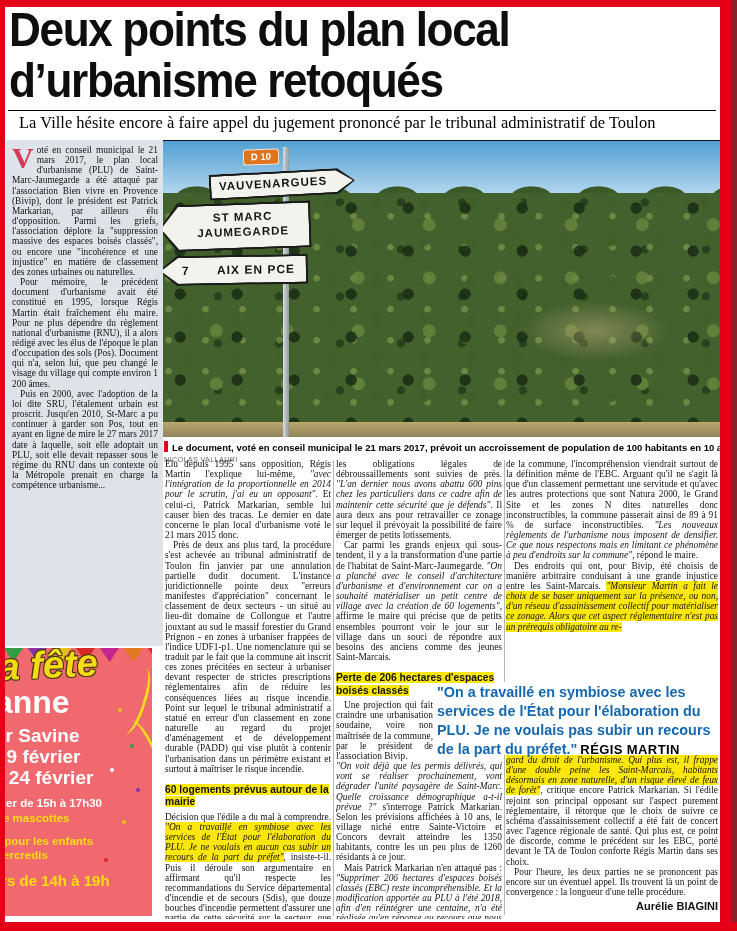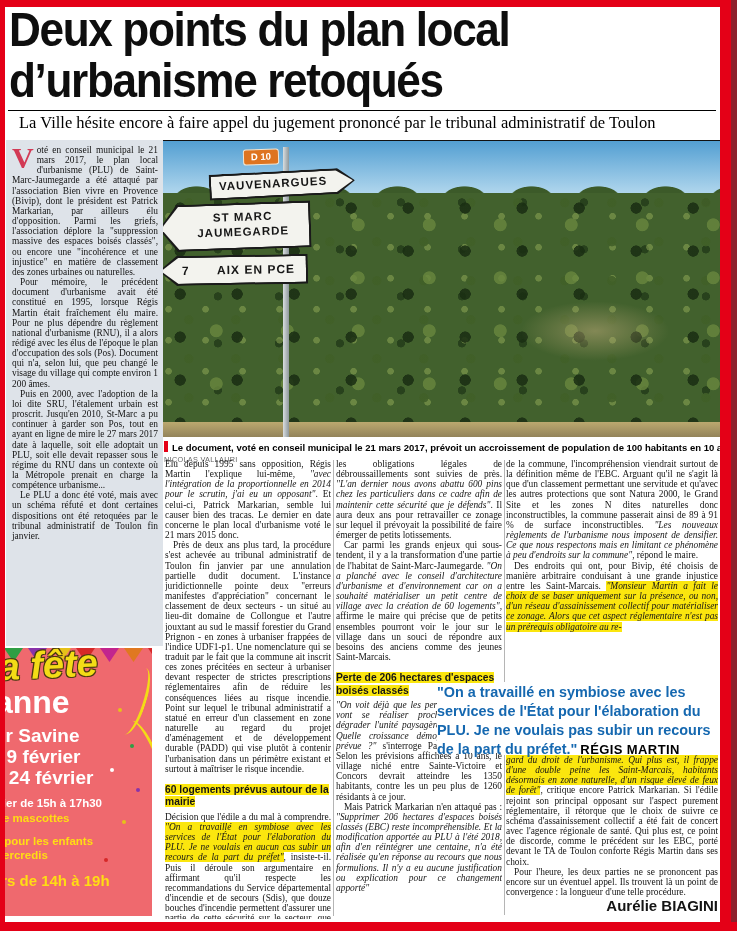--- a/index.html
+++ b/index.html
@@ -93,21 +93,21 @@
   .vrule { position: absolute; top: 460px; width: 1px; height: 456px; background: #b5b5b5; }
   .vr1 { left: 333px; } .vr2 { left: 504px; height: 222px; }
   .vr3 { left: 504px; top: 755px; height: 160px; }
 
   .it { font-style: italic; }
   .hl { background: #fbe60e; }
   .subsec { font-family: "Liberation Sans", sans-serif; font-weight: 700;
     font-size: 10.3px; line-height: 12.5px; text-align: left; margin: 10px 0 3px; }
   .narrow { width: 97px; }
   .byline { text-align: right; font-family: "Liberation Sans", sans-serif;
-    font-weight: 700; font-size: 15px; margin-top: 4px; }
+    font-weight: 700; font-size: 11px; margin-top: 4px; }
 
   
   .pq { position: absolute; left: 437px; top: 683px; width: 282px; height: 70px;
     background: #fff; z-index: 5; font-family: "Liberation Sans", sans-serif;
     font-weight: 700; font-size: 14.4px; line-height: 19px; color: #1568b0; }
   .pq-author { font-size: 13px; color: #000; letter-spacing: .4px; margin-left: 3px; }
 
   
   .ad { position: absolute; left: 0; top: 648px; width: 152px; height: 268px;
     background: #ef696e; overflow: hidden; z-index: 2;
@@ -147,21 +147,20 @@
   <div>Deux points du plan local</div>
   <div>d’urbanisme retoqués</div>
 </div>
 <div class="hrule"></div>
 <div class="standfirst">La Ville hésite encore à faire appel du jugement prononcé par le tribunal administratif de Toulon</div>
 
 <div class="col1">
   <p class="p"><span class="dropcap">V</span><span>oté en conseil municipal le 21 mars 2017, le plan local d'urbanisme (PLU) de Saint-Marc-Jaumegarde a été attaqué par l'association Bien vivre en Provence (Bivip), dont le président est Patrick Markarian, par ailleurs élu d'opposition. Parmi les griefs, l'association déplore la "suppression massive des espaces boisés classés", ou encore une "incohérence et une injustice" en matière de classement des zones urbaines ou naturelles.</span></p>
   <p class="ind">Pour mémoire, le précédent document d'urbanisme avait été constitué en 1995, lorsque Régis Martin était fraîchement élu maire. Pour ne plus dépendre du règlement national d'urbanisme (RNU), il a alors rédigé avec les élus de l'époque le plan d'occupation des sols (Pos). Document qui n'a, selon lui, que peu changé le visage du village qui compte environ 1 200 âmes.</p>
   <p class="ind">Puis en 2000, avec l'adoption de la loi dite SRU, l'étalement urbain est proscrit. Jusqu'en 2010, St-Marc a pu continuer à garder son Pos, tout en ayant en ligne de mire le 27 mars 2017 date à laquelle, soit elle adoptait un PLU, soit elle devait repasser sous le régime du RNU dans un contexte où la Métropole prenait en charge la compétence urbanisme...</p>
-  <p class="ind">Le PLU a donc été voté, mais avec un schéma réfuté et dont certaines dispositions ont été retoquées par le tribunal administratif de Toulon fin janvier.</p>
 </div>
 
 <div class="photo">
   <div class="sky"></div>
   <div class="treeline"></div>
   <div class="trees"></div>
   <div class="rocks"></div>
   <div class="grass"></div>
   <div class="pole"></div>
   <div class="sign d10">D 10</div>
@@ -196,20 +195,21 @@
   <p><span>Élu depuis 1995 sans opposition, Régis Martin l'explique lui-même, </span><span class="it">"avec l'intégration de la proportionnelle en 2014 pour le scrutin, j'ai eu un opposant"</span><span>. Et celui-ci, Patrick Markarian, semble lui causer bien des tracas. Le dernier en date concerne le plan local d'urbanisme voté le 21 mars 2015 donc.</span></p>
   <p class="ind">Près de deux ans plus tard, la procédure s'est achevée au tribunal administratif de Toulon fin janvier par une annulation partielle dudit document. L'instance juridictionnelle pointe deux "erreurs manifestes d'appréciation" concernant le classement de deux secteurs - un situé au lieu-dit domaine de Collongue et l'autre jouxtant au sud le massif forestier du Grand Prignon - en zones à urbaniser frappées de l'indice UDF1-p1. Une nomenclature qui se traduit par le fait que la commune ait inscrit ces zones précitées en secteur à urbaniser devant respecter de strictes prescriptions réglementaires afin de réduire les conséquences liées au risque incendie. Point sur lequel le tribunal administratif a statué en erreur d'un classement en zone naturelle au regard du projet d'aménagement et de développement durable (PADD) qui vise plutôt à contenir l'urbanisation dans un périmètre existant et surtout à maîtriser le risque incendie.</p>
   <p class="subsec"><span class="hl">60 logements prévus autour de la mairie</span></p>
   <p><span>Décision que l'édile a du mal à comprendre. </span><span class="it hl">"On a travaillé en symbiose avec les services de l'État pour l'élaboration du PLU. Je ne voulais en aucun cas subir un recours de la part du préfet"</span><span>, insiste-t-il. Puis il déroule son argumentaire en affirmant qu'il respecte les recommandations du Service départemental d'incendie et de secours (Sdis), que douze bouches d'incendie permettent d'assurer une partie de cette sécurité sur le secteur, que 240 000 € sur le budget communal sont consacrés à ce sujet et que</span></p>
 </div>
 
 <div class="bodycol colB">
   <p><span>les obligations légales de débroussaillements sont suivies de près. </span><span class="it">"L'an dernier nous avons abattu 600 pins chez les particuliers dans ce cadre afin de maintenir cette sécurité que je défends"</span><span>. Il aura deux ans pour retravailler ce zonage sur lequel il prévoyait la possibilité de faire émerger de petits lotissements.</span></p>
   <p class="ind"><span>Car parmi les grands enjeux qui sous-tendent, il y a la transformation d'une partie de l'habitat de Saint-Marc-Jaumegarde. </span><span class="it">"On a planché avec le conseil d'architecture d'urbanisme et d'environnement car on a souhaité matérialiser un petit centre de village avec la création de 60 logements"</span><span>, affirme le maire qui précise que de petits ensembles pourront voir le jour sur le village dans un souci de répondre aux besoins des anciens comme des jeunes Saint-Marcais.</span></p>
   <p class="subsec"><span class="hl">Perte de 206 hectares d'espaces boisés classés</span></p>
+  <p class="narrow ind">Une projection qui fait craindre une urbanisation soudaine, voire non maîtrisée de la commune, par le président de l'association Bivip.</p>
   <p><span class="it">"On voit déjà que les permis délivrés, qui vont se réaliser prochainement, vont dégrader l'unité paysagère de Saint-Marc. Quelle croissance démographique a-t-il prévue ?"</span><span> s'interroge Patrick Markarian. Selon les prévisions affichées à 10 ans, le village niché entre Sainte-Victoire et Concors devrait atteindre les 1350 habitants, contre les un peu plus de 1260 résidants à ce jour.</span></p>
   <p class="ind"><span>Mais Patrick Markarian n'en attaqué pas : </span><span class="it">"Supprimer 206 hectares d'espaces boisés classés (EBC) reste incompréhensible. Et la modification apportée au PLU à l'été 2018, afin d'en réintégrer une centaine, n'a été réalisée qu'en réponse au recours que nous formulions. Il n'y a eu aucune justification ou explication pour ce changement apporté"</span></p>
 </div>
 
 <div class="bodycol colC1">
   <p><span>de la commune, l'incompréhension viendrait surtout de la définition même de l'EBC. Arguant qu'il ne s'agit là que d'un classement permettant une servitude et qu'avec les autres protections que sont Natura 2000, le Grand Site et les zones N dites naturelles donc inconstructibles, la commune passerait ainsi de 89 à 91 % de surface inconstructibles. </span><span class="it">"Les nouveaux règlements de l'urbanisme nous imposent de densifier. Ce que nous respectons mais en limitant ce phénomène à peu d'endroits sur la commune"</span><span>, répond le maire.</span></p>
   <p class="ind"><span>Des endroits qui ont, pour Bivip, été choisis de manière arbitraire conduisant à une grande injustice entre les Saint-Marcais. </span><span class="it hl">"Monsieur Martin a fait le choix de se baser uniquement sur la présence, ou non, d'un réseau d'assainissement collectif pour matérialiser ce zonage. Alors que cet aspect réglementaire n'est pas un prérequis obligatoire au re-</span></p>
 </div>
 
 <div class="pq">

